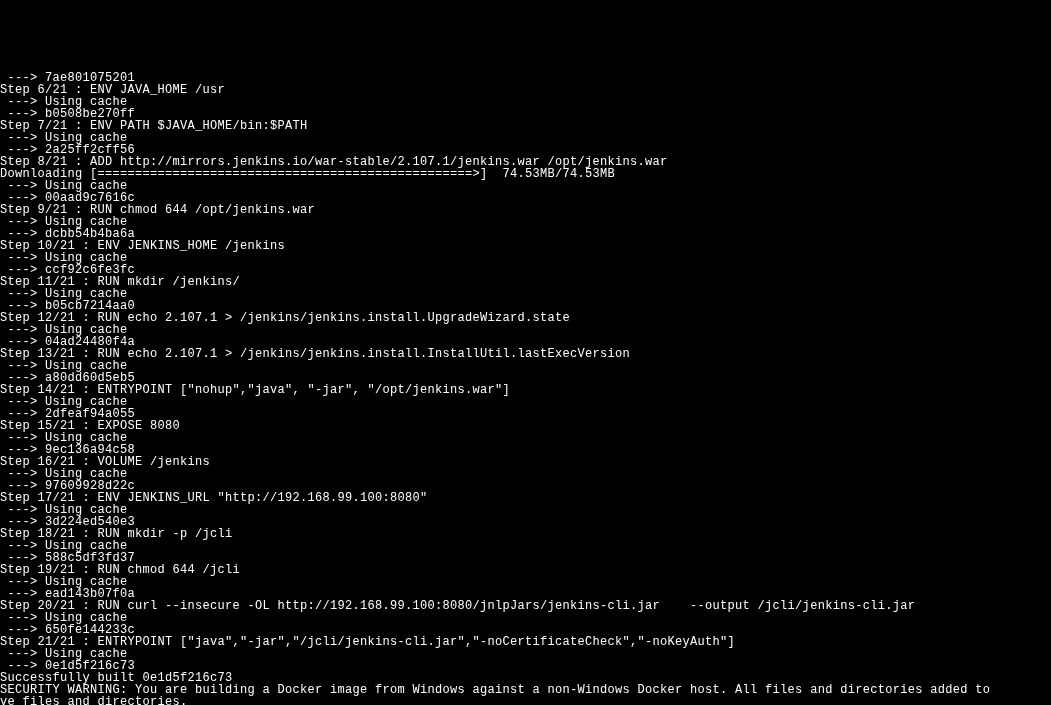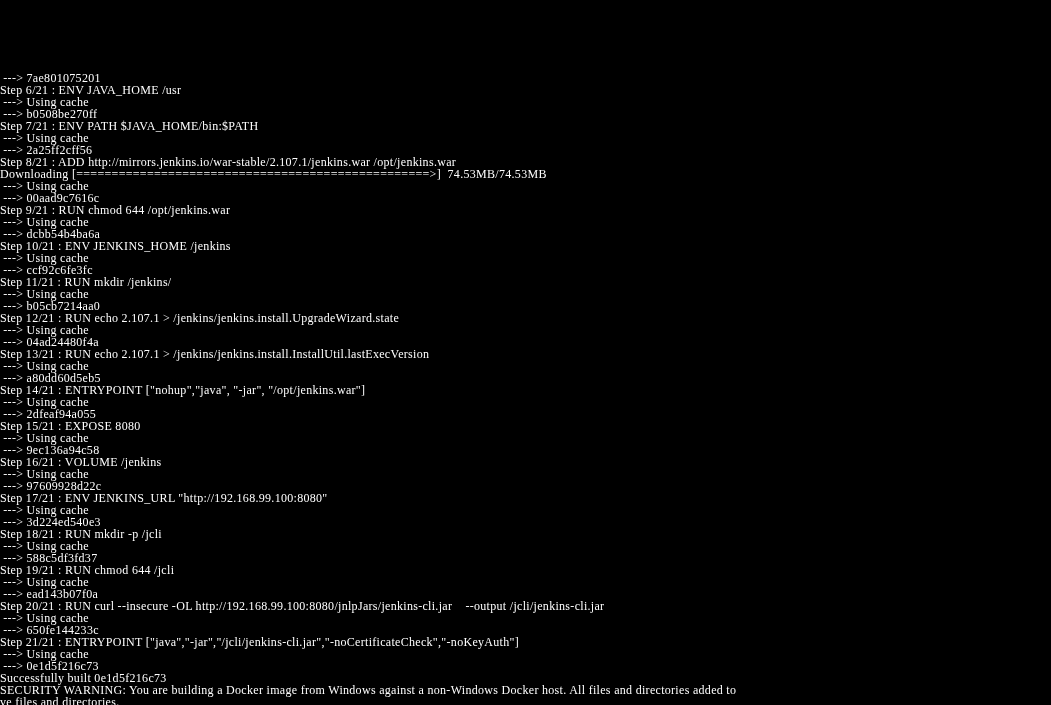--- a/index.html
+++ b/index.html
@@ -11,21 +11,21 @@
     line-height: 12px;
     white-space: pre;
     width: 1051px;
     height: 705px;
     overflow: hidden;
     letter-spacing: 0.3px;
   }
   .term {
     padding: 0;
   }
-  .line { display: block; font-family: Liberation Serif, serif; }
+  .line { display: block; }
 </style>
 </head>
 <body>
 
 
 
 <div class="term">
   <div id="build-lines"><span class="line"> ---&gt; 7ae801075201</span><span class="line">Step 6/21 : ENV JAVA_HOME /usr</span><span class="line"> ---&gt; Using cache</span><span class="line"> ---&gt; b0508be270ff</span><span class="line">Step 7/21 : ENV PATH $JAVA_HOME/bin:$PATH</span><span class="line"> ---&gt; Using cache</span><span class="line"> ---&gt; 2a25ff2cff56</span><span class="line">Step 8/21 : ADD http://mirrors.jenkins.io/war-stable/2.107.1/jenkins.war /opt/jenkins.war</span><span class="line">Downloading [==================================================&gt;]  74.53MB/74.53MB</span><span class="line"> ---&gt; Using cache</span><span class="line"> ---&gt; 00aad9c7616c</span><span class="line">Step 9/21 : RUN chmod 644 /opt/jenkins.war</span><span class="line"> ---&gt; Using cache</span><span class="line"> ---&gt; dcbb54b4ba6a</span><span class="line">Step 10/21 : ENV JENKINS_HOME /jenkins</span><span class="line"> ---&gt; Using cache</span><span class="line"> ---&gt; ccf92c6fe3fc</span><span class="line">Step 11/21 : RUN mkdir /jenkins/</span><span class="line"> ---&gt; Using cache</span><span class="line"> ---&gt; b05cb7214aa0</span><span class="line">Step 12/21 : RUN echo 2.107.1 &gt; /jenkins/jenkins.install.UpgradeWizard.state</span><span class="line"> ---&gt; Using cache</span><span class="line"> ---&gt; 04ad24480f4a</span><span class="line">Step 13/21 : RUN echo 2.107.1 &gt; /jenkins/jenkins.install.InstallUtil.lastExecVersion</span><span class="line"> ---&gt; Using cache</span><span class="line"> ---&gt; a80dd60d5eb5</span><span class="line">Step 14/21 : ENTRYPOINT ["nohup","java", "-jar", "/opt/jenkins.war"]</span><span class="line"> ---&gt; Using cache</span><span class="line"> ---&gt; 2dfeaf94a055</span><span class="line">Step 15/21 : EXPOSE 8080</span><span class="line"> ---&gt; Using cache</span><span class="line"> ---&gt; 9ec136a94c58</span><span class="line">Step 16/21 : VOLUME /jenkins</span><span class="line"> ---&gt; Using cache</span><span class="line"> ---&gt; 97609928d22c</span><span class="line">Step 17/21 : ENV JENKINS_URL "http://192.168.99.100:8080"</span><span class="line"> ---&gt; Using cache</span><span class="line"> ---&gt; 3d224ed540e3</span><span class="line">Step 18/21 : RUN mkdir -p /jcli</span><span class="line"> ---&gt; Using cache</span><span class="line"> ---&gt; 588c5df3fd37</span><span class="line">Step 19/21 : RUN chmod 644 /jcli</span><span class="line"> ---&gt; Using cache</span><span class="line"> ---&gt; ead143b07f0a</span><span class="line">Step 20/21 : RUN curl --insecure -OL http://192.168.99.100:8080/jnlpJars/jenkins-cli.jar    --output /jcli/jenkins-cli.jar</span><span class="line"> ---&gt; Using cache</span><span class="line"> ---&gt; 650fe144233c</span><span class="line">Step 21/21 : ENTRYPOINT ["java","-jar","/jcli/jenkins-cli.jar","-noCertificateCheck","-noKeyAuth"]</span><span class="line"> ---&gt; Using cache</span><span class="line"> ---&gt; 0e1d5f216c73</span><span class="line">Successfully built 0e1d5f216c73</span><span class="line">SECURITY WARNING: You are building a Docker image from Windows against a non-Windows Docker host. All files and directories added to</span><span class="line">ve files and directories.</span><span class="line"></span></div>
   
   

